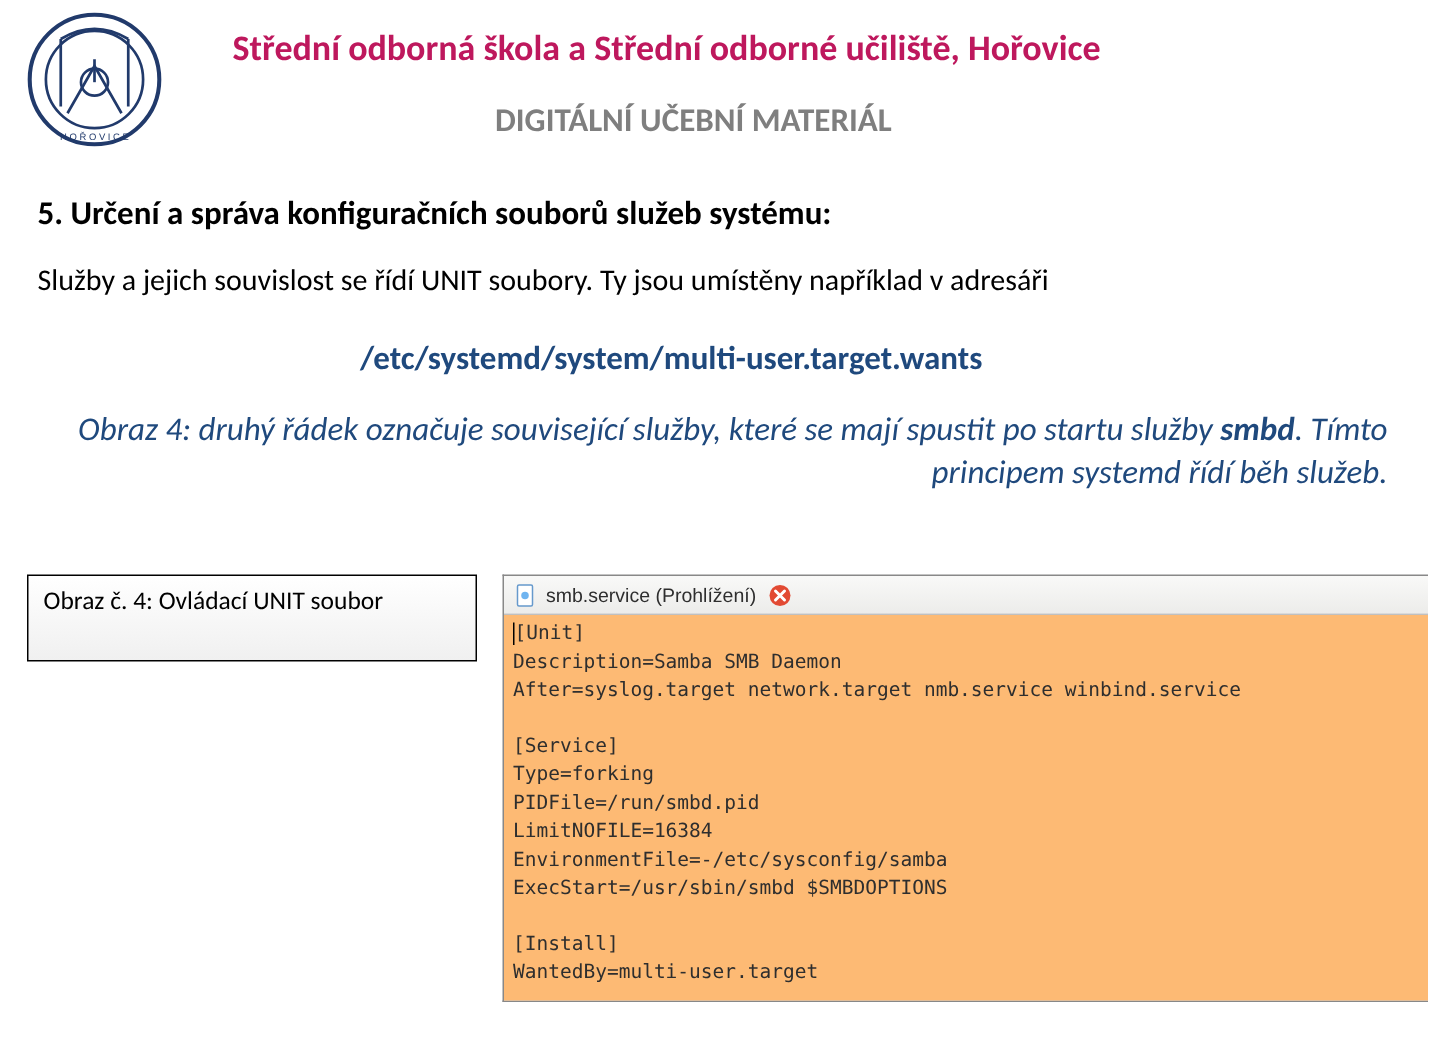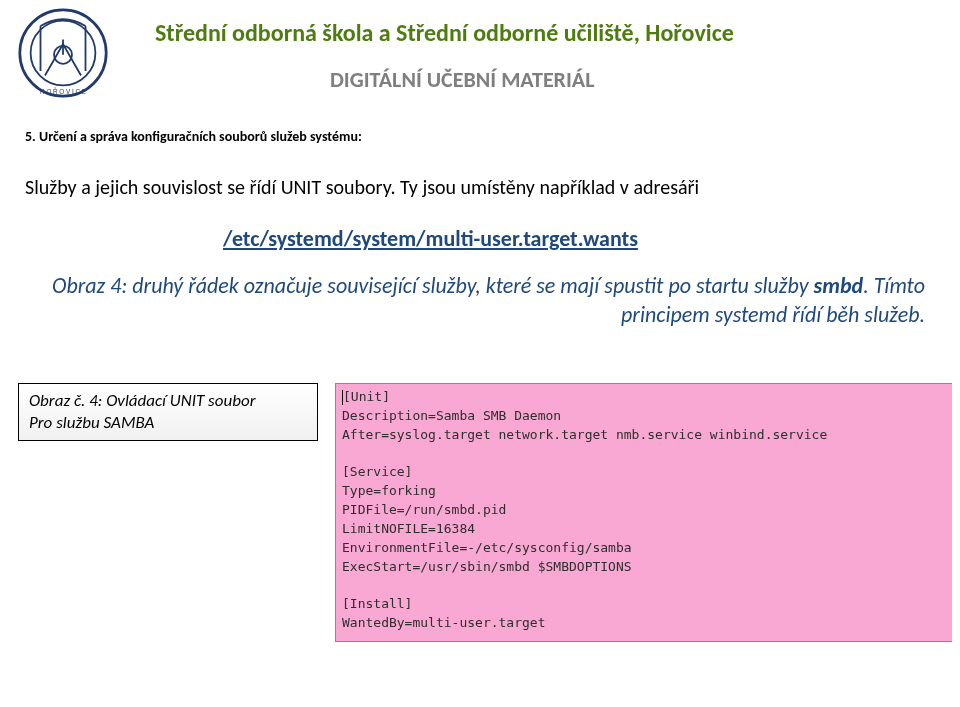--- a/index.html
+++ b/index.html
@@ -20,53 +20,52 @@
       top: 8px;
       width: 90px;
       height: 90px;
     }
     .header-title {
       position: absolute;
       left: 155px;
       top: 18px;
       font-size: 24px;
       font-weight: bold;
-      color: #4d7c0f;
+      color: #be185d;
     }
     .subtitle {
       position: absolute;
       left: 330px;
       top: 66px;
       font-size: 22px;
       font-weight: bold;
       color: #7f7f7f;
     }
     .section-heading {
       position: absolute;
       left: 25px;
       top: 128px;
-      font-size: 14px;
+      font-size: 22px;
       font-weight: bold;
       color: #000000;
     }
     .para1 {
       position: absolute;
       left: 25px;
       top: 175px;
       font-size: 20px;
       color: #000000;
     }
     .path-line {
       position: absolute;
-      left: 223px;
+      left: 240px;
       top: 225px;
       font-size: 22px;
       font-weight: bold;
       color: #1f497d;
-      text-decoration: underline;
     }
     .para2 {
       position: absolute;
       left: 25px;
       top: 272px;
       font-size: 22px;
       font-style: italic;
       color: #1f497d;
       width: 900px;
       line-height: 1.3;
@@ -78,21 +77,20 @@
     .caption-box {
       position: absolute;
       left: 18px;
       top: 383px;
       width: 300px;
       height: 58px;
       border: 1px solid #000000;
       background: linear-gradient(to bottom, #ffffff 0%, #f0f0f0 100%);
       padding: 6px 10px;
       font-size: 17px;
-      font-style: italic;
       color: #000000;
       line-height: 1.3;
     }
     .editor-window {
       position: absolute;
       left: 335px;
       top: 383px;
       width: 617px;
       border: 1px solid #888888;
       border-right: none;
@@ -121,21 +119,21 @@
     }
     .close-btn {
       width: 16px;
       height: 16px;
       margin-left: 8px;
       display: inline-flex;
       align-items: center;
       justify-content: center;
     }
     .editor-content {
-      background: #f9a8d4;
+      background: #fdba74;
       font-family: "DejaVu Sans Mono", "Courier New", monospace;
       font-size: 13px;
       color: #2e2e2e;
       padding: 4px 6px 8px 6px;
       line-height: 1.45;
       white-space: pre;
       border-top: none;
     }
     .cursor-line {
       display: inline-block;
@@ -165,24 +163,38 @@
 <div class="section-heading">5. Určení a správa konfiguračních souborů služeb systému:</div>
 <div class="para1">Služby a jejich souvislost se řídí UNIT soubory. Ty jsou umístěny například v adresáři</div>
 <div class="path-line">/etc/systemd/system/multi-user.target.wants</div>
 
 <div class="para2">
   <span>Obraz 4: druhý řádek označuje související služby, které se mají spustit po startu služby </span><span class="bold">smbd</span><span>. Tímto principem systemd řídí běh služeb.</span>
 </div>
 
 <div class="caption-box">
   <div>Obraz č. 4: Ovládací UNIT soubor</div>
-  <div>Pro službu SAMBA</div>
 </div>
 
 <div class="editor-window">
+  <div class="editor-titlebar">
+    <span class="editor-file-icon">
+      <svg width="16" height="16" viewBox="0 0 16 16">
+        <rect x="3" y="1" width="10" height="14" rx="1" fill="#ffffff" stroke="#6699cc" stroke-width="1"></rect>
+        <circle cx="8" cy="8" r="2.5" fill="#6fb4f0"></circle>
+      </svg>
+    </span>
+    <span class="editor-title-text">smb.service (Prohlížení)</span>
+    <span class="close-btn">
+      <svg width="16" height="16" viewBox="0 0 16 16">
+        <circle cx="8" cy="8" r="7" fill="#e24a33"></circle>
+        <path d="M5 5 L11 11 M11 5 L5 11" stroke="#ffffff" stroke-width="2" stroke-linecap="round"></path>
+      </svg>
+    </span>
+  </div>
   <div class="editor-content"><span class="cursor-line"></span><span>[Unit]</span>
 <span>Description=Samba SMB Daemon</span>
 <span>After=syslog.target network.target nmb.service winbind.service</span>
 <span></span>
 <span>[Service]</span>
 <span>Type=forking</span>
 <span>PIDFile=/run/smbd.pid</span>
 <span>LimitNOFILE=16384</span>
 <span>EnvironmentFile=-/etc/sysconfig/samba</span>
 <span>ExecStart=/usr/sbin/smbd $SMBDOPTIONS</span>

